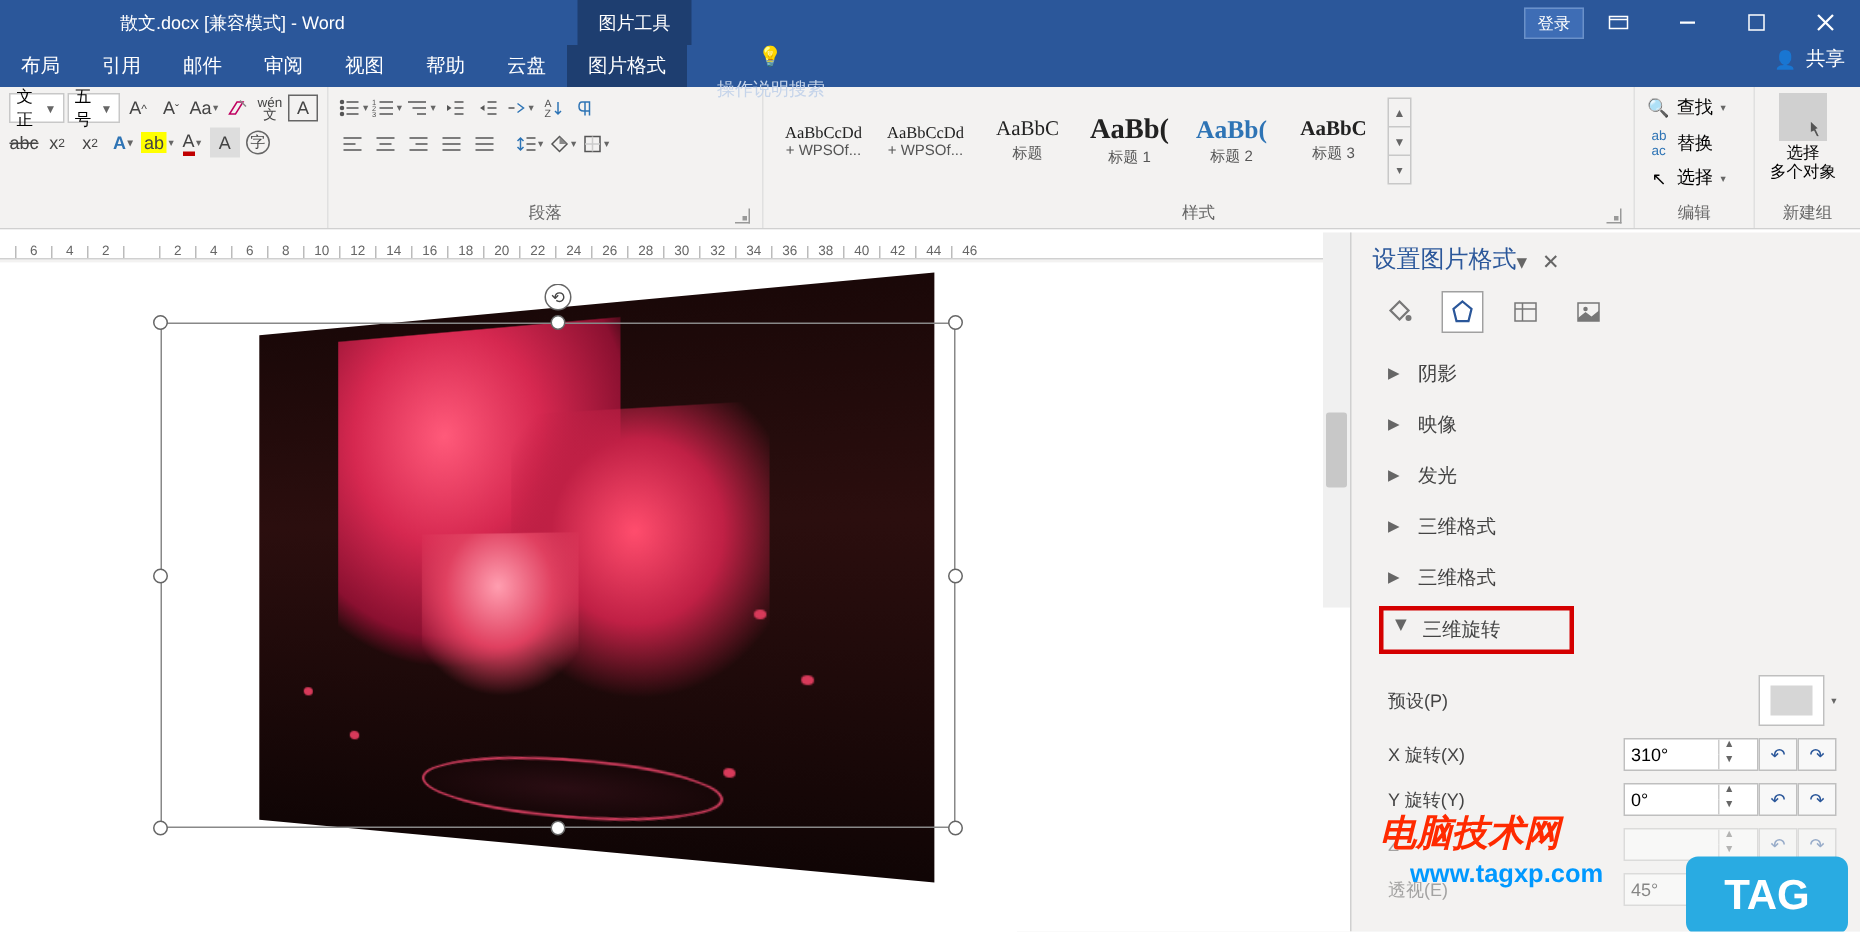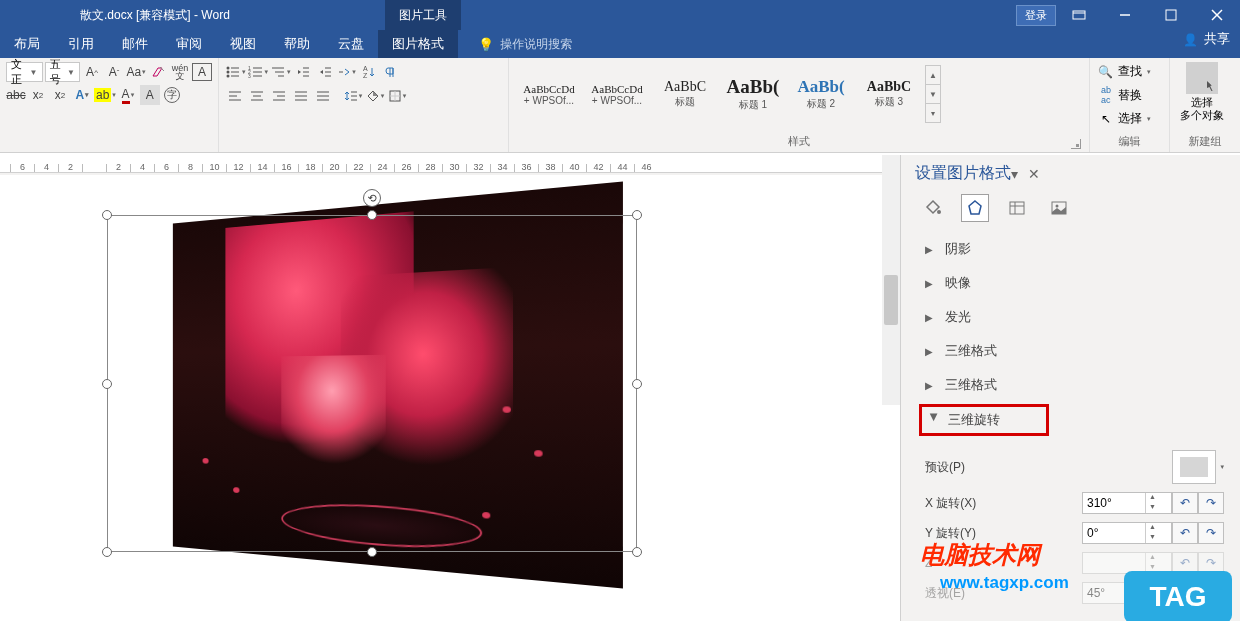--- a/index.html
+++ b/index.html
@@ -10,21 +10,21 @@
   .title-text { margin-left: 80px; }
   .title-tools { position: absolute; left: 385px; top: 0; height: 30px; background: #1e3e70; padding: 0 14px; display: flex; align-items: center; font-size: 12px; }
   .title-right { position: absolute; right: 0; top: 0; display: flex; align-items: center; height: 30px; }
   .login-btn { background: #3e6db5; padding: 2px 8px; font-size: 11px; border: 1px solid #6a91c9; }
   .win-btn { width: 46px; height: 30px; display: flex; align-items: center; justify-content: center; color: #fff; font-size: 12px; }
 
   
   .menubar { height: 28px; background: #2b579a; display: flex; align-items: stretch; color: #fff; font-size: 13px; position: relative; }
   .menu-tab { padding: 0 14px; display: flex; align-items: center; cursor: pointer; }
   .menu-tab.pic-active { background: #1e3e70; color: #fff; }
-  .tell-me { display: flex; align-items: center; margin-left: 20px; color: #c5d4ea; font-size: 12px; gap: 6px; }
+  .tell-me { display: flex; align-items: center; margin-left: 20px; color: #c5d4ea; font-size: 12px; gap: 6px; flex-direction: column; }
   .bulb-icon::before { content: "\1F4A1"; font-size: 13px; color: #c5d4ea; }
   .share-area { position: absolute; right: 10px; display: flex; align-items: center; gap: 6px; }
   .person-icon::before { content: "\1F464"; font-size: 12px; }
 
   
   .ribbon { height: 95px; background: #f3f2f1; border-bottom: 1px solid #d0d0d0; display: flex; align-items: stretch; font-size: 12px; }
   .group { border-right: 1px solid #e0e0e0; display: flex; flex-direction: column; justify-content: space-between; padding: 4px 6px 0 6px; }
   .group-body { display: flex; gap: 4px; }
   .group-label { text-align: center; font-size: 11px; color: #666; padding: 2px 0 3px 0; position: relative; }
   .dlg-launcher { position: absolute; right: 2px; bottom: 3px; width: 10px; height: 10px; border: 1px solid #999; border-left: none; border-top: none; }
@@ -349,20 +349,21 @@
         <div class="sm-btn">
             <svg width="14" height="14">
               <rect x="2" y="2" width="10" height="10" fill="none" stroke="#555"></rect>
               <line x1="2" y1="7" x2="12" y2="7" stroke="#ccc"></line>
               <line x1="7" y1="2" x2="7" y2="12" stroke="#ccc"></line>
             </svg>
             <span class="drop-arrow">▾</span>
           </div>
       </div>
     </div>
+    <div class="group-label"><span>段落</span><span class="dlg-launcher"></span></div>
   </div>
 
   <div class="group styles-group">
     <div class="gallery">
       <div class="style-card">
           <span class="style-preview sp1">AaBbCcDd</span>
           <span>+ WPSOf...</span>
         </div>
       <div class="style-card">
           <span class="style-preview sp2">AaBbCcDd</span>

